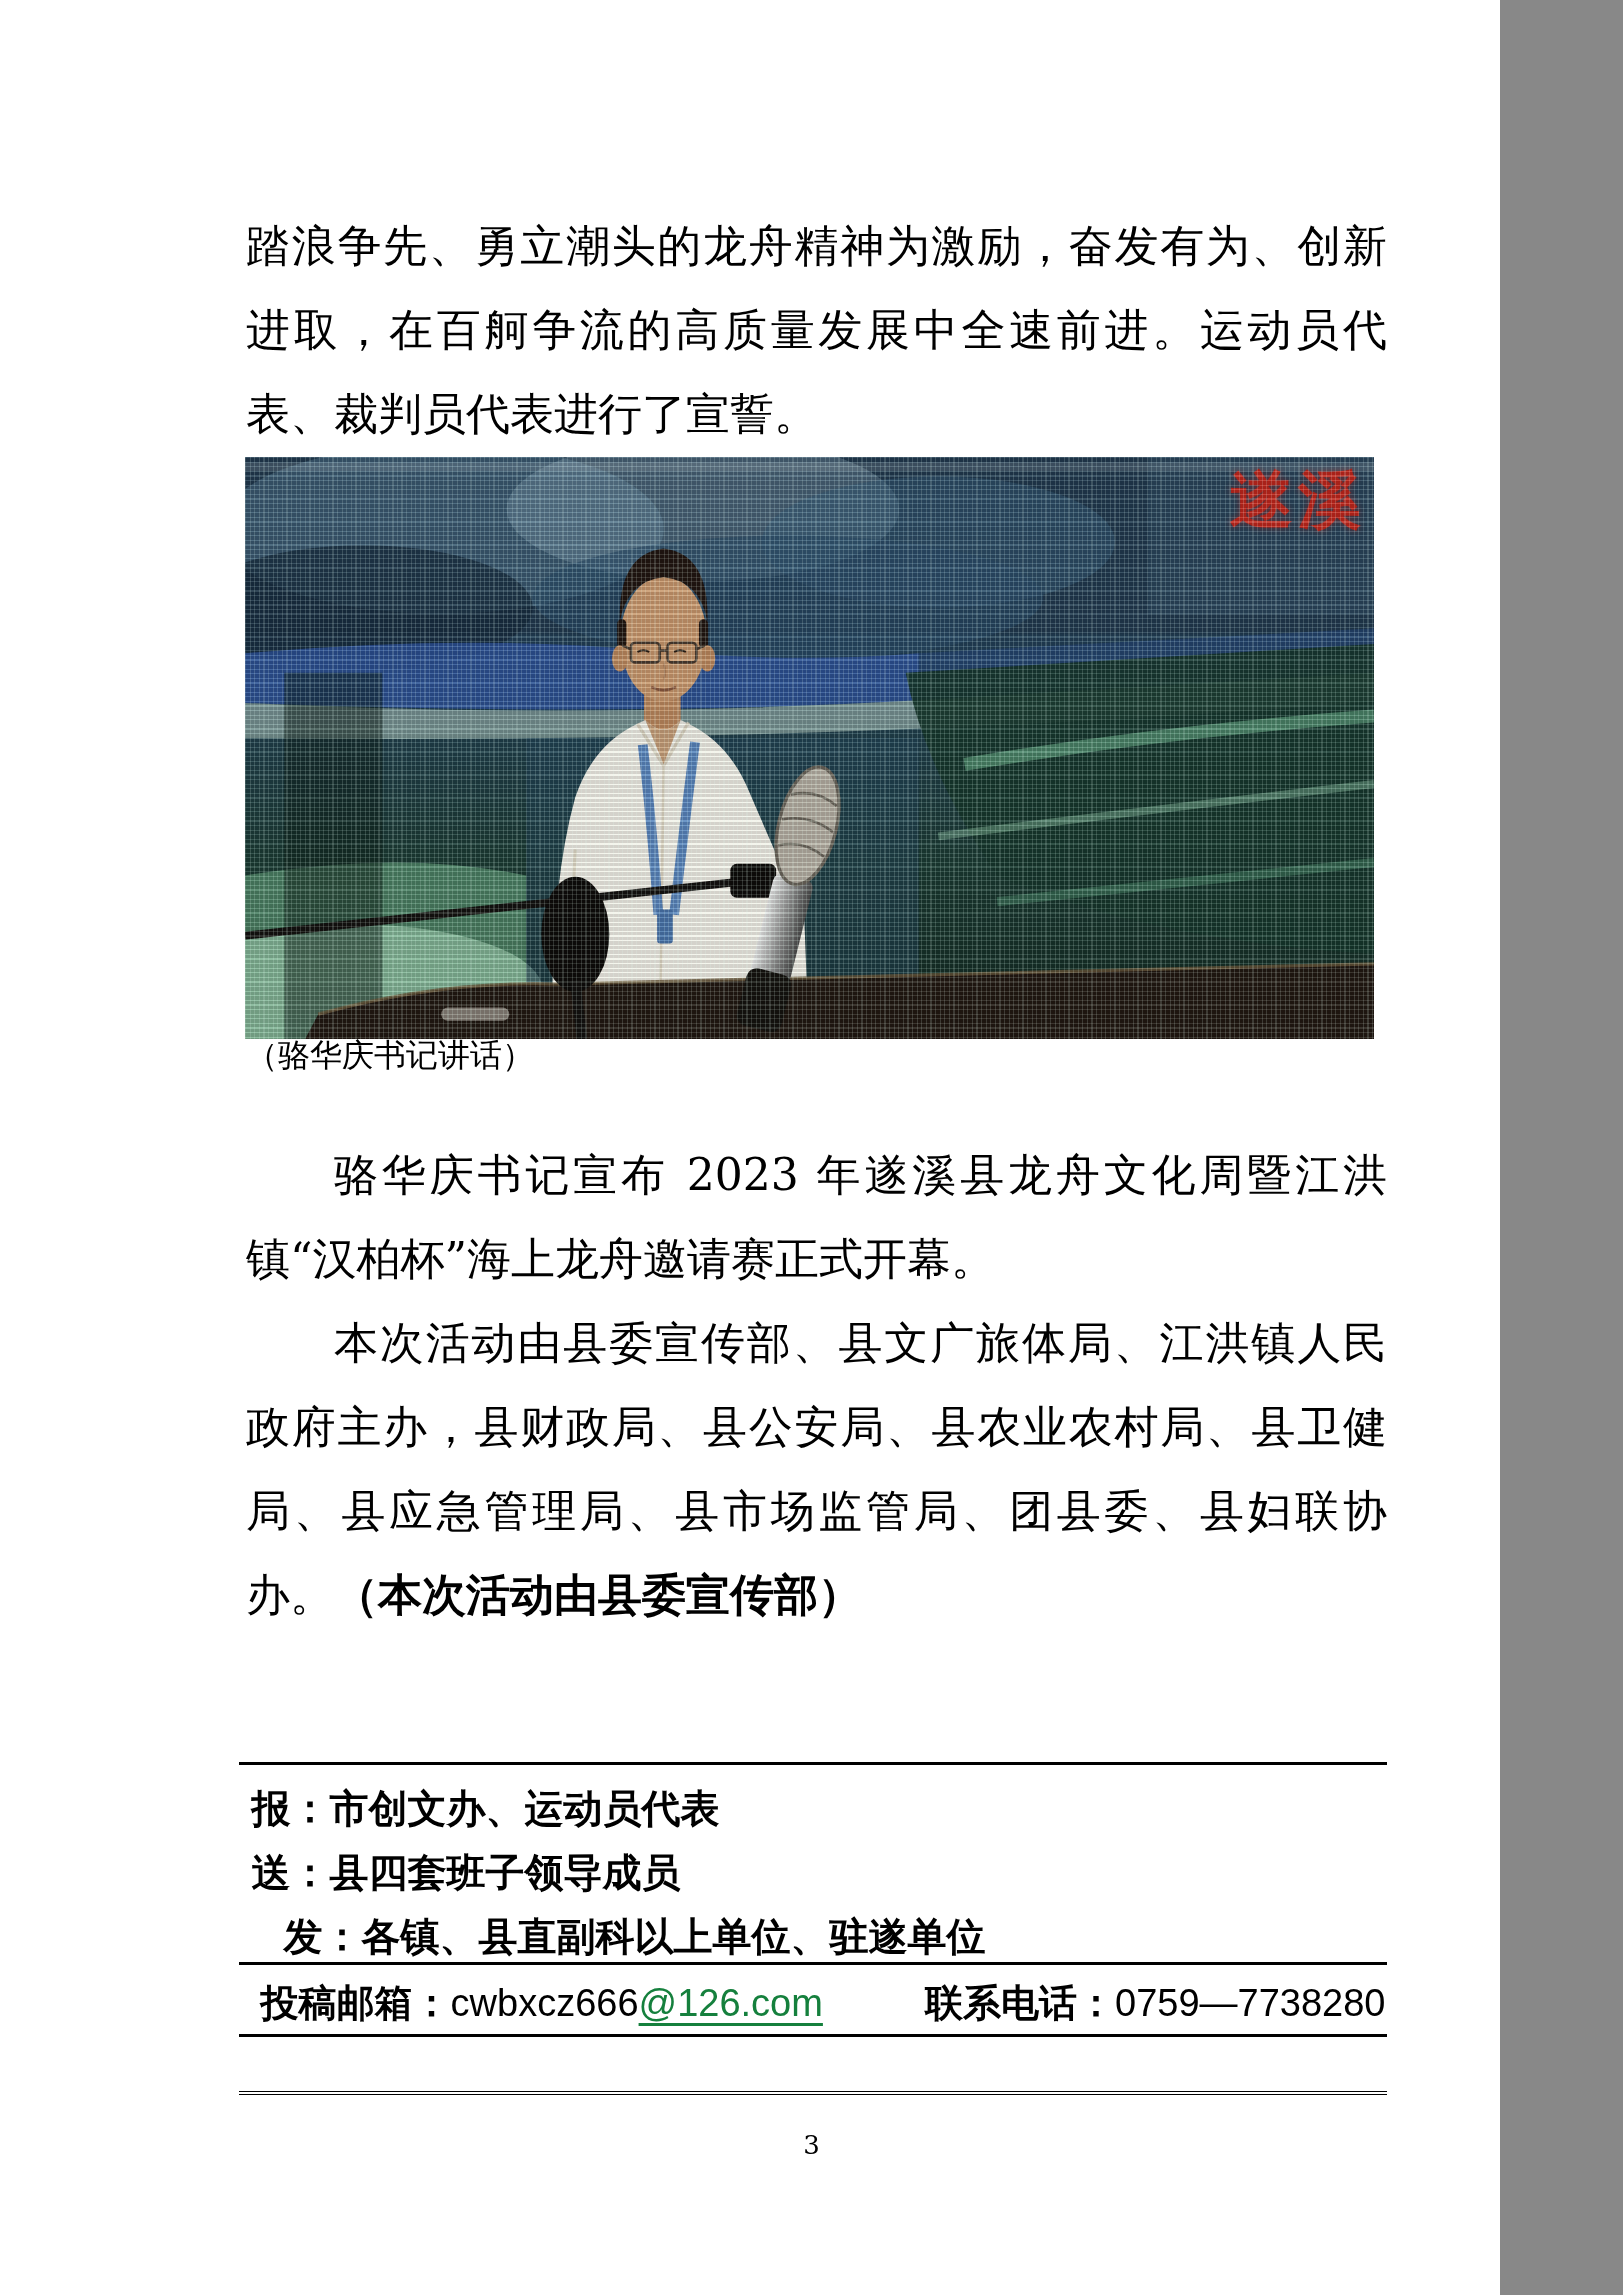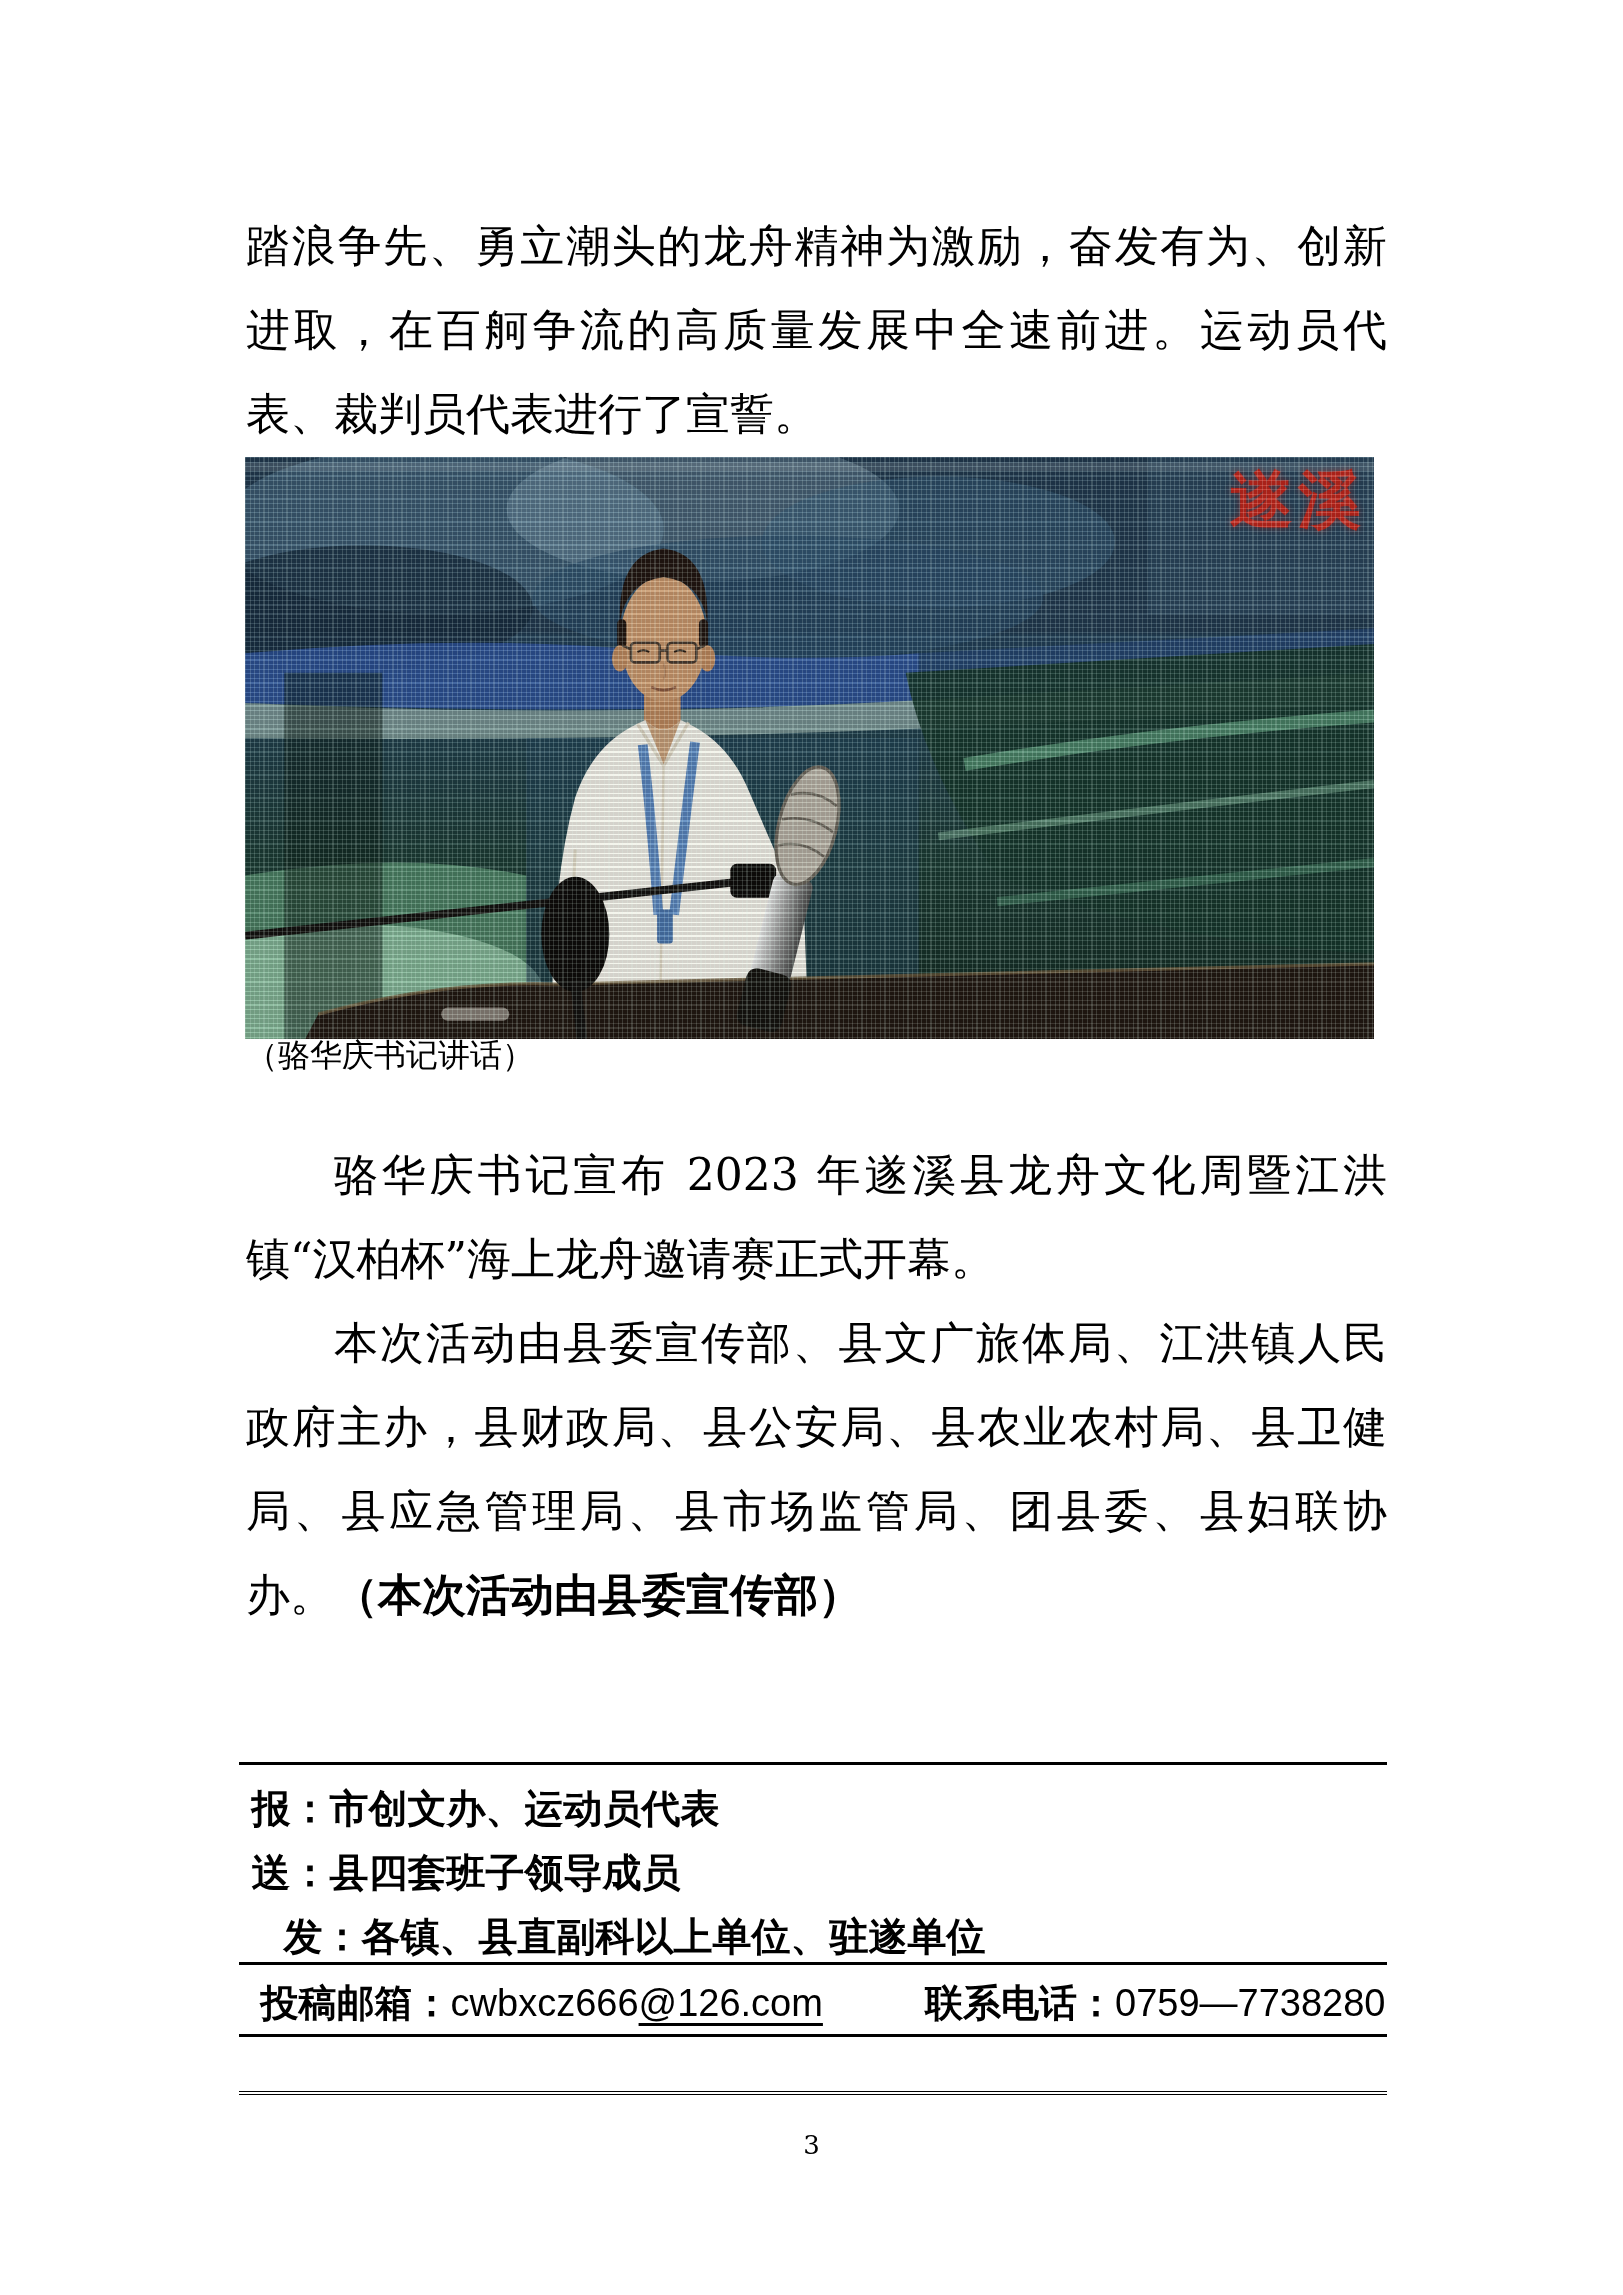--- a/index.html
+++ b/index.html
@@ -1,17 +1,17 @@
 <!DOCTYPE html>
 <html style="font-size:10.5px"><head>
 <meta charset="utf-8">
 <style>
   html,body{margin:0;padding:0;background:#888;}
   .page{
-    position:relative;width:1623px;height:2295px;background:#ffffff;
+    position:relative;width:1500px;height:2295px;background:#ffffff;
     font-family:"DejaVu Serif",serif;color:#000;overflow:hidden;
   }
   
   .para{
     position:absolute;left:246px;width:1141px;margin:0;
     font-size:44px;line-height:84px;
     text-align:justify;word-break:break-all;
   }
   .p1{top:204px;}
   .p2{top:1133px;}
@@ -55,21 +55,21 @@
   }
   .dist-1{top:13.7px;}
   .dist-2{top:78px;}
   .dist-3{top:142px;margin-left:32px;}
   .contact-row{position:absolute;top:211px;left:0;width:1148px;height:59px;line-height:59px;font-size:38px;white-space:nowrap;}
   .contact-left{position:absolute;left:21.6px;}
   .contact-right{position:absolute;left:686px;}
   .contact-label{font-weight:bold;}
   .latin{font-family:"Liberation Sans",sans-serif;}
   .email-link{
-    color:#000000;text-decoration:underline;
+    color:#15803d;text-decoration:underline;
     text-decoration-thickness:3.3px;text-underline-offset:6.5px;
     font-family:"Liberation Sans",sans-serif;
   }
   .page-number{
     position:absolute;left:0;top:2131px;width:1623px;text-align:center;
     font-size:26px;line-height:29px;
   }
 </style>
 </head>
 <body>

